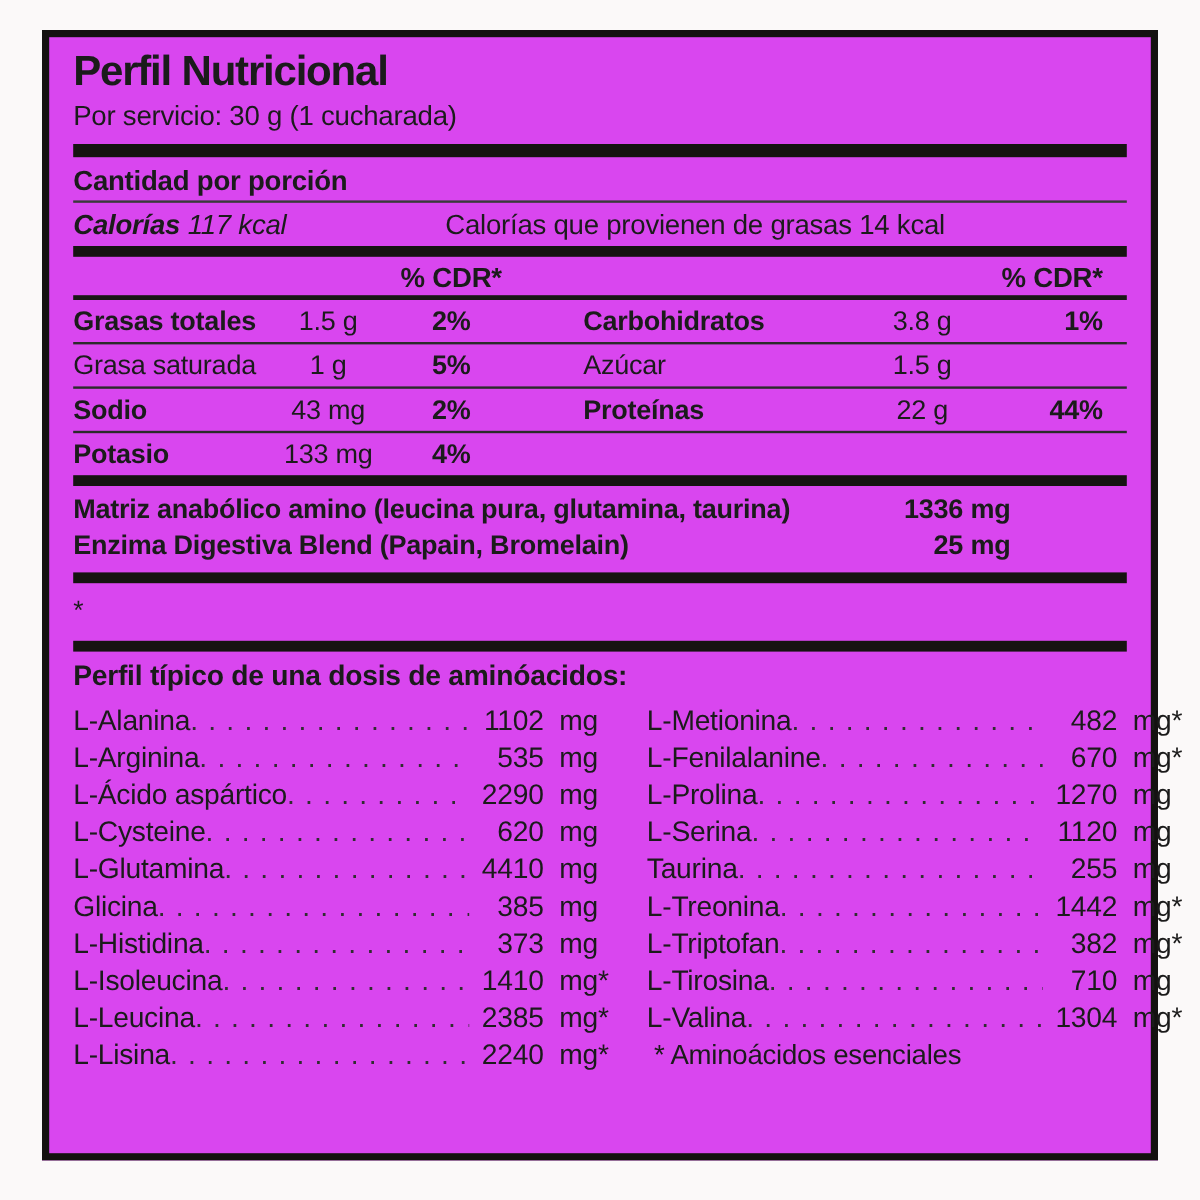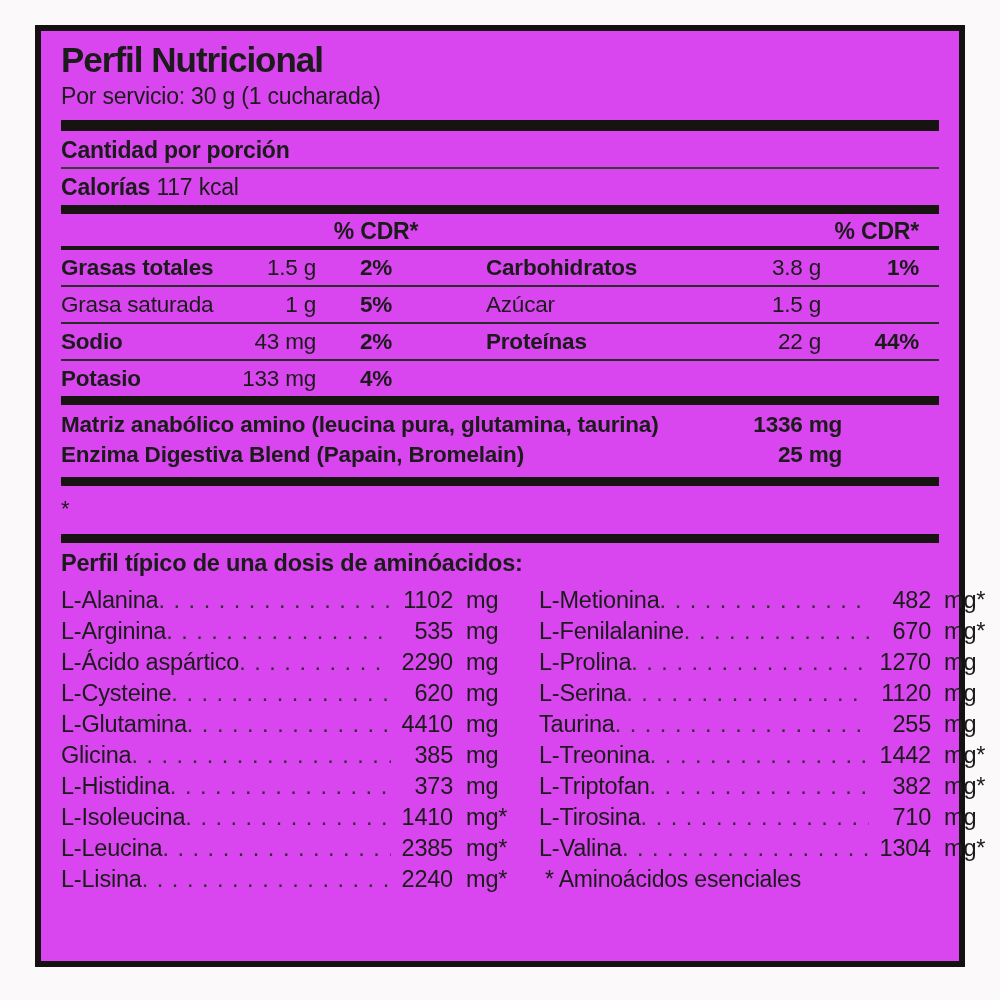--- a/index.html
+++ b/index.html
@@ -24,30 +24,30 @@
     margin:10px 0 2px 0;line-height:38px;
   }
   .serving{font-size:23px;line-height:30px;margin-bottom:9px;}
   .bar{height:11px;background:#161311;}
   .bar.thin-bar{height:9px;}
   .rule{height:2px;background:#2b2b2b;}
   .rule.mid{height:4px;background:#191715;}
   .rule.lite{height:2px;background:#3a3a3a;}
   .amount-label{font-size:23px;font-weight:bold;padding:5px 0 3px 0;line-height:28px;}
   .cal-row{display:flex;font-size:23px;line-height:28px;padding:4px 0;}
-  .cal-left{width:310px;}
+  .cal-left{width:310px;font-style:italic;}
   .cal-left b{font-weight:bold;}
   .cdr-row{display:grid;grid-template-columns:170px 85px 120px 50px 230px 105px 118px;
     font-size:23px;font-weight:bold;padding:4px 0 2px 0;line-height:26px;}
   .cdr-l{grid-column:3;text-align:center;}
   .cdr-r{grid-column:7;text-align:right;padding-right:20px;box-sizing:border-box;}
   .nut-row{display:grid;grid-template-columns:170px 85px 120px 50px 230px 105px 118px;
     font-size:22.5px;line-height:27px;padding:4px 0;}
   .nut-row .c-label{white-space:nowrap;}
-  .nut-row .c-amt{text-align:right;}
+  .nut-row .c-amt{text-align:center;}
   .nut-row .c-pct{text-align:center;font-weight:bold;}
   .nut-row .c-pct2{text-align:right;font-weight:bold;padding-right:20px;box-sizing:border-box;}
   .bold{font-weight:bold;}
   .blends{padding:5px 0 7px 0;}
   .blend-row{display:flex;font-size:22.5px;font-weight:bold;line-height:30px;}
   .blend-row .b-label{flex:1;}
   .blend-row .b-val{width:160px;text-align:right;padding-right:97px;box-sizing:content-box;}
   .footnote{display:flex;font-size:22px;line-height:32px;padding:7px 0 9px 0;}
   .footnote .fn-marker{width:22px;}
   .footnote .fn-text{flex:1;padding-right:6px;}
@@ -71,20 +71,21 @@
   <div class="title">Perfil Nutricional</div>
   <div class="serving">Por servicio: 30 g (1 cucharada)</div>
 
   <div class="bar"></div>
 
   <div class="amount-label">Cantidad por porción</div>
   <div class="rule lite"></div>
 
   <div class="cal-row">
     <span class="cal-left"><b>Calorías</b>&nbsp;<span>117 kcal</span></span>
+    <span>Calorías que provienen de grasas 14 kcal</span>
   </div>
 
   <div class="bar thin-bar"></div>
 
   <div class="cdr-row">
     <span class="cdr-l">% CDR*</span>
     <span class="cdr-r">% CDR*</span>
   </div>
   <div class="rule mid"></div>
 

